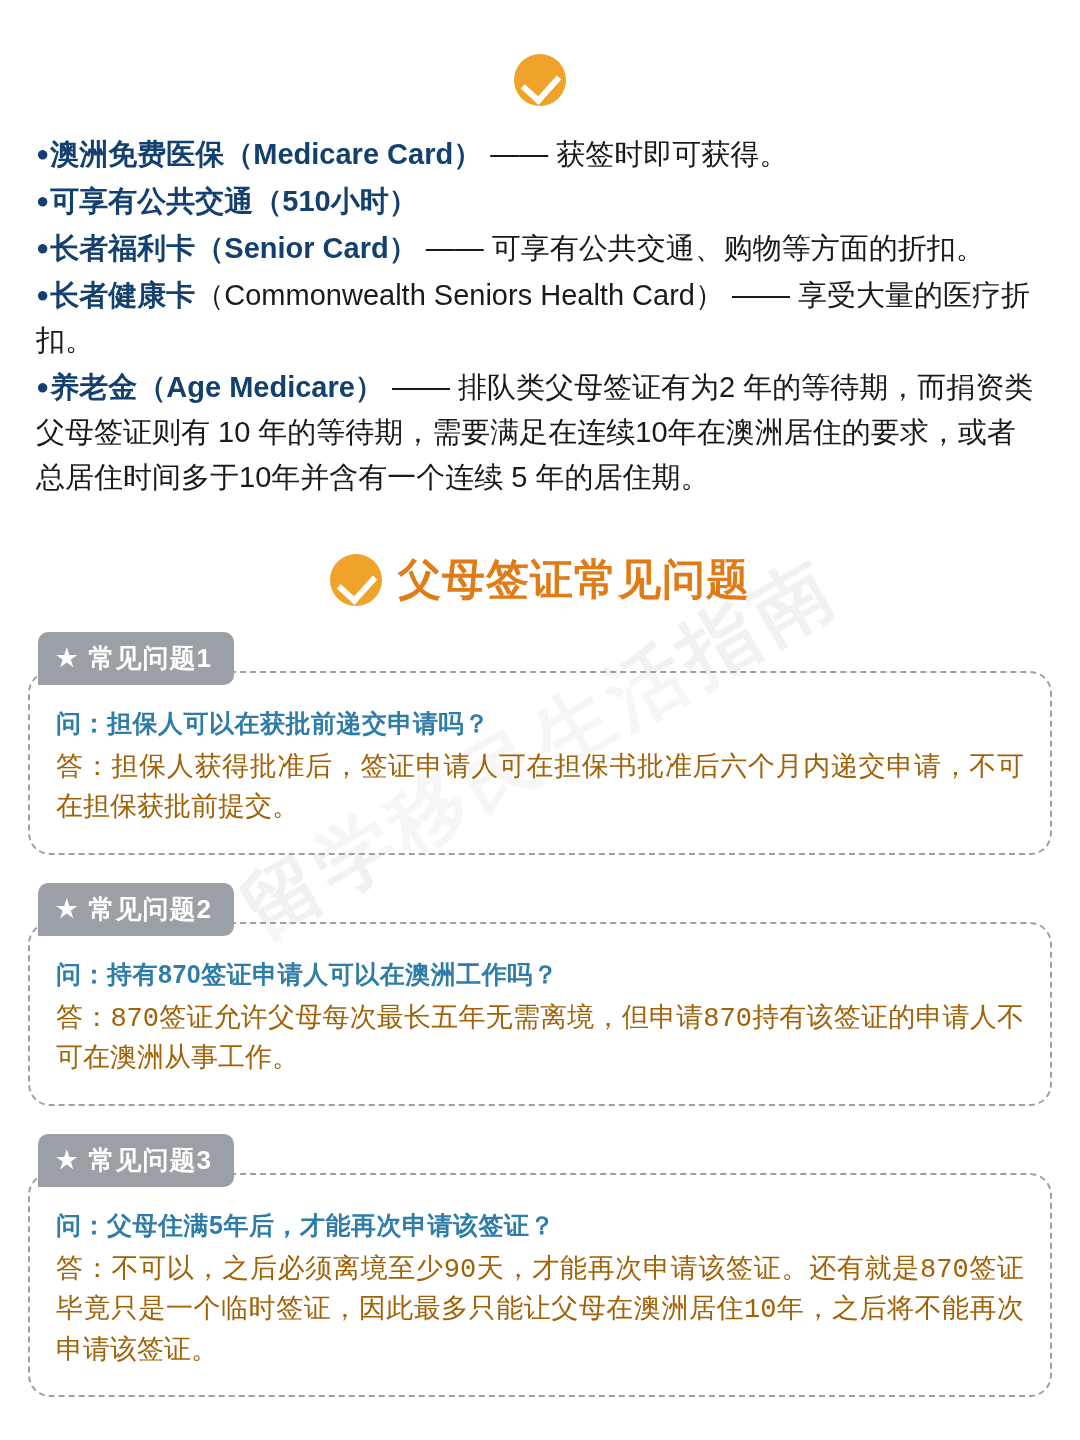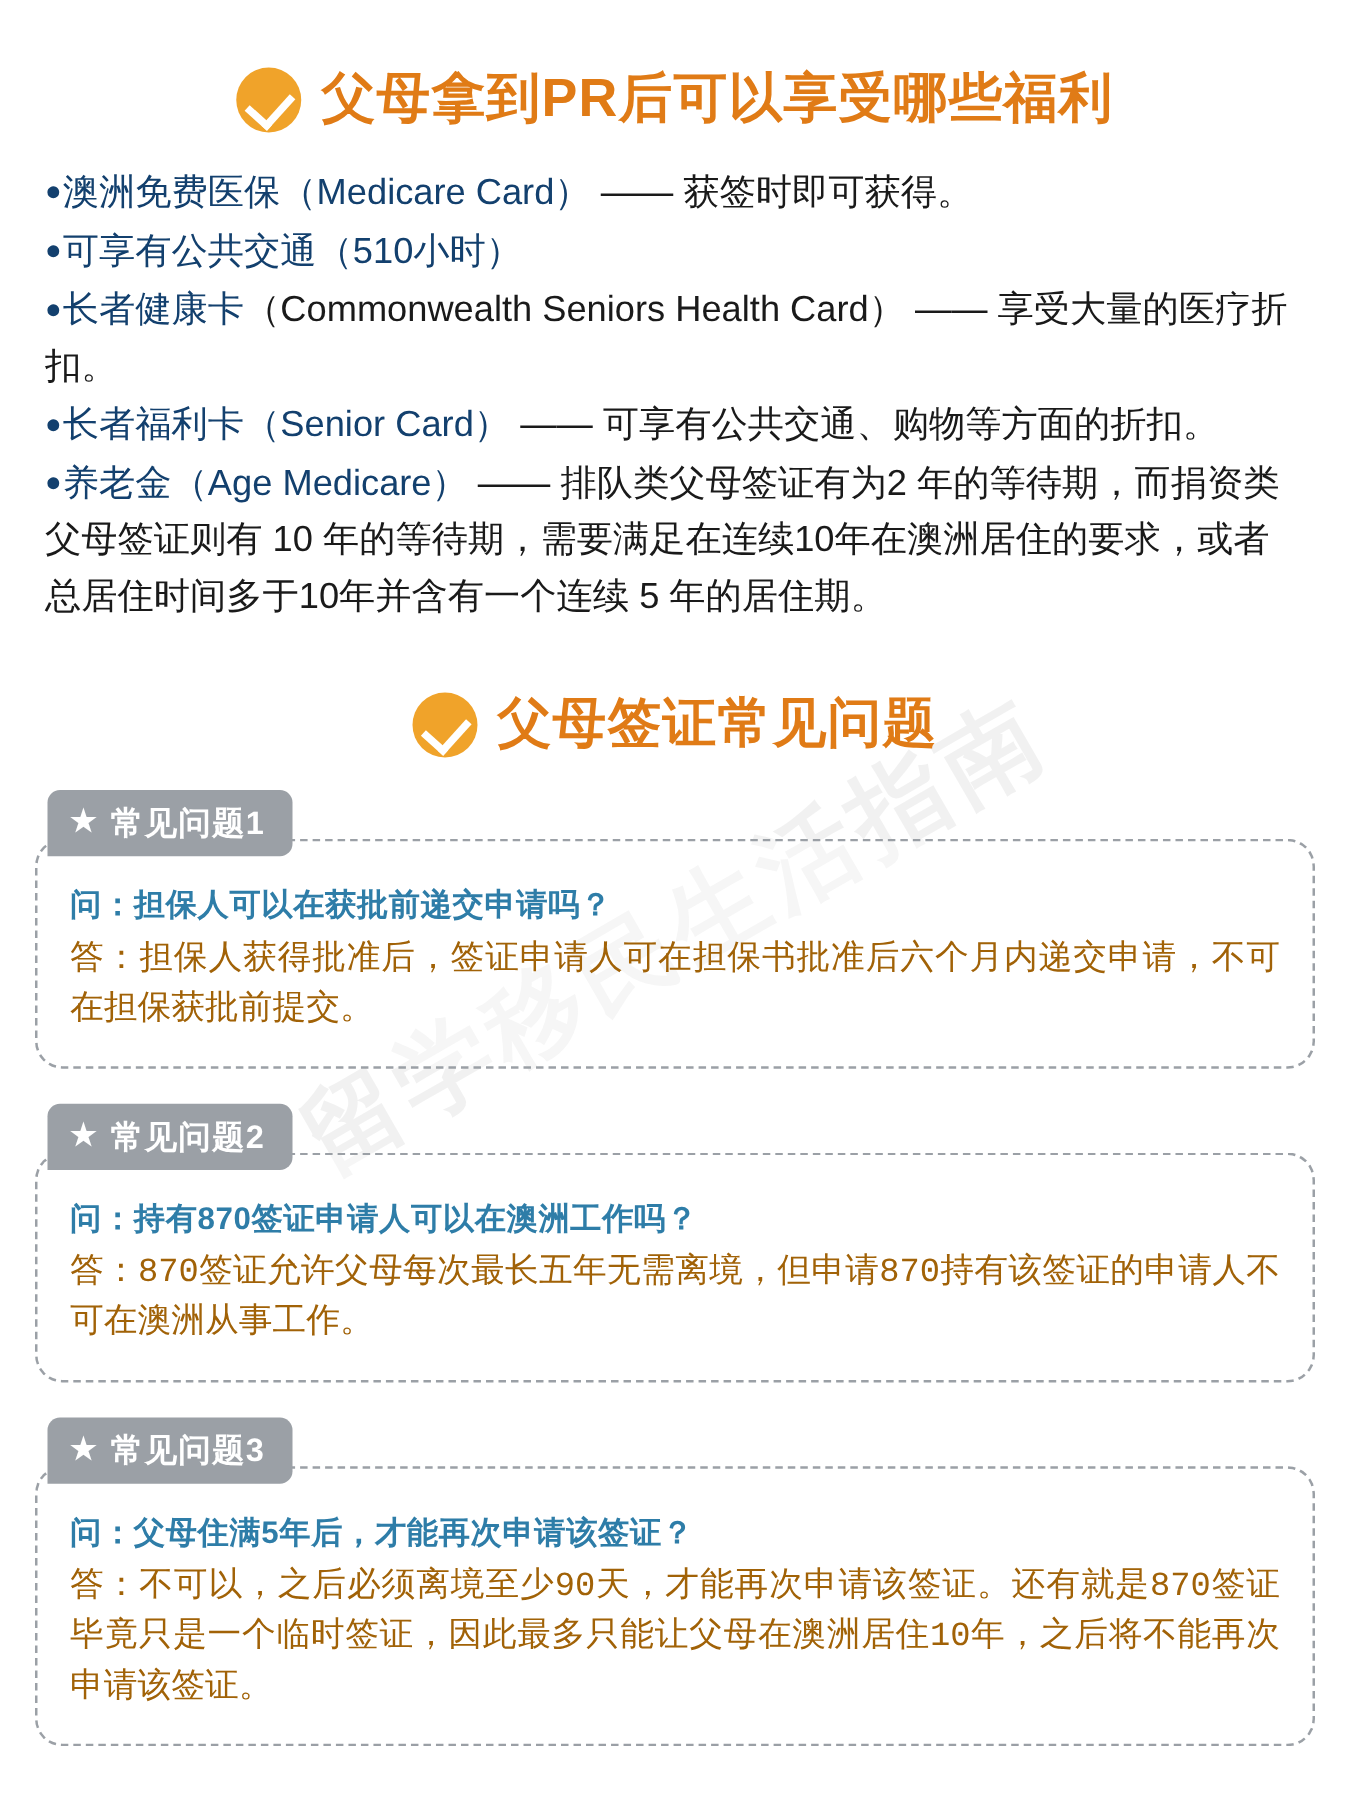--- a/index.html
+++ b/index.html
@@ -85,21 +85,21 @@
     color: #1a1a1a;
   }
   .bullet .dot {
     color: #13406e;
     font-size: 22px;
     vertical-align: 3px;
     margin-right: 1px;
   }
   .bullet .key {
     color: #13406e;
-    font-weight: normal;
+    font-weight: bold;
   }
   .bullet .rest {
     color: #1a1a1a;
     text-align: right;
   }
 
   
   .faq-list { margin-top: 10px; }
 
   .faq-item {
@@ -147,35 +147,34 @@
 </style>
 </head>
 <body>
 
 <div class="watermark">留学移民生活指南</div>
 
 <div class="page">
 
   <div class="heading">
     <span class="check"></span>
-    <span class="htext">父母拿到PR后可以享受哪些福利</span>
   </div>
 
   <div class="bullets">
     <div class="bullet">
       <span class="dot">●</span><span class="key">澳洲免费医保（Medicare Card）</span><span class="rest"> —— 获签时即可获得。</span>
     </div>
     <div class="bullet">
       <span class="dot">●</span><span class="key">可享有公共交通（510小时）</span><span class="rest"></span>
     </div>
     <div class="bullet">
+      <span class="dot">●</span><span class="key">长者福利卡（Senior Card）</span><span class="rest"> —— 可享有公共交通、购物等方面的折扣。</span>
+    </div>
+    <div class="bullet">
       <span class="dot">●</span><span class="key">长者健康卡</span><span class="rest">（Commonwealth Seniors Health Card） —— 享受大量的医疗折扣。</span>
-    </div>
-    <div class="bullet">
-      <span class="dot">●</span><span class="key">长者福利卡（Senior Card）</span><span class="rest"> —— 可享有公共交通、购物等方面的折扣。</span>
     </div>
     <div class="bullet">
       <span class="dot">●</span><span class="key">养老金（Age Medicare）</span><span class="rest"> —— 排队类父母签证有为2 年的等待期，而捐资类父母签证则有 10 年的等待期，需要满足在连续10年在澳洲居住的要求，或者总居住时间多于10年并含有一个连续 5 年的居住期。</span>
     </div>
   </div>
 
   <div class="heading">
     <span class="check"></span>
     <span class="htext">父母签证常见问题</span>
   </div>

